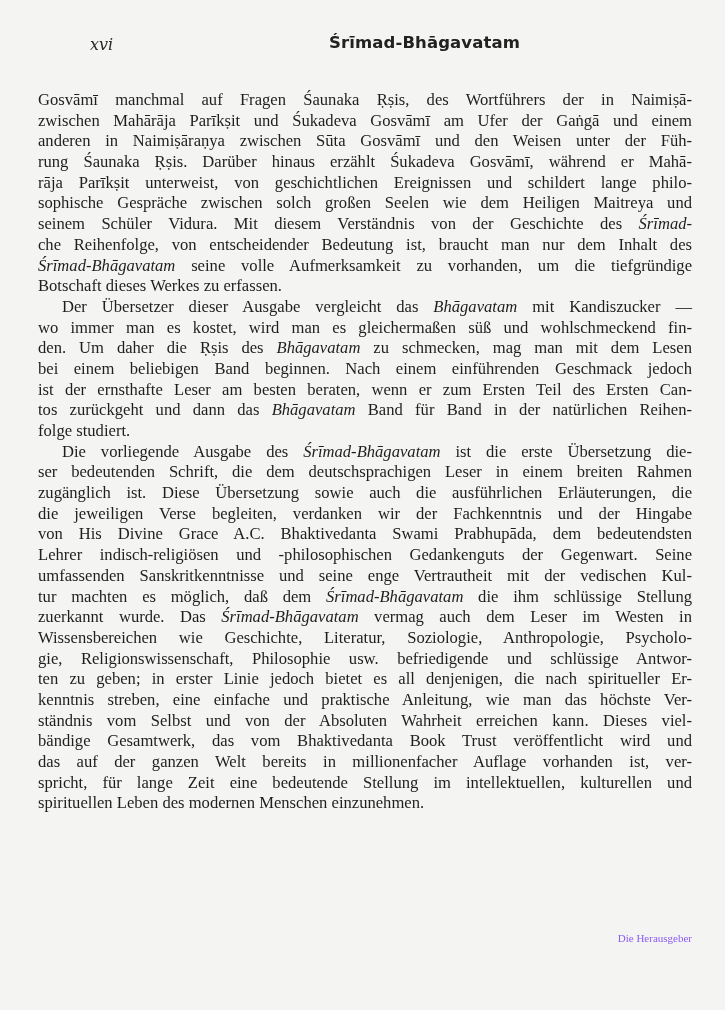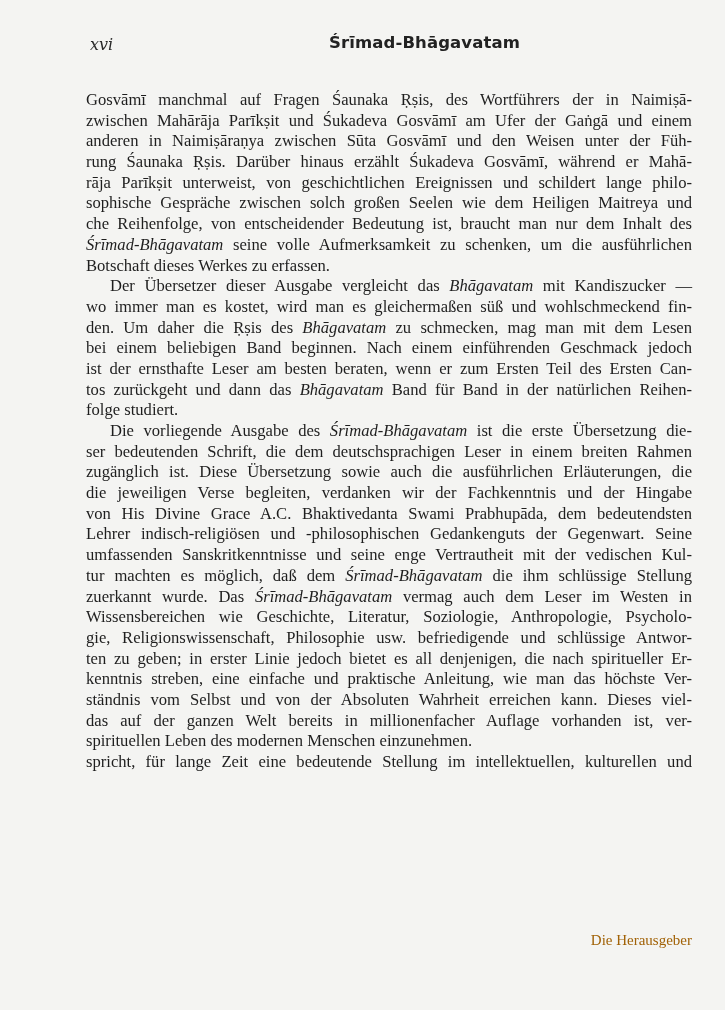--- a/index.html
+++ b/index.html
@@ -61,60 +61,60 @@
     font-size: 16.6px;
     line-height: 20.7px;
     color: #1e1e1e;
   }
   .line {
     display: block;
     white-space: nowrap;
     text-align: justify;
     text-align-last: justify;
     height: 20.7px;
-    margin-left: 48px;
   }
   .line.last {
     text-align-last: left;
   }
   .line.indent {
     padding-left: 24px;
     font-family: Liberation Serif, serif;
   }
   .line i {
     font-style: italic;
   }
   .signature {
     position: absolute;
     right: 33px;
     top: 932px;
     font-family: "Liberation Serif", serif;
-    font-size: 15px;
-    color: #a16207;
+    font-size: 11px;
+    color: #8b5cf6;
   }
 </style>
 </head>
 <body>
 
 <div class="page">
   <div class="running-head">
     <span class="page-number">xvi</span>
     <div class="running-title">Śrīmad-Bhāgavatam</div>
   </div>
 
   <div class="body-text" id="body-text">
       <div>
         <span class="line"><span>Gosvāmī manchmal auf Fragen Śaunaka Ṛṣis, des Wortführers der in Naimiṣā-</span></span>
         <span class="line"><span>zwischen Mahārāja Parīkṣit und Śukadeva Gosvāmī am Ufer der Gaṅgā und einem</span></span>
         <span class="line"><span>anderen in Naimiṣāraṇya zwischen Sūta Gosvāmī und den Weisen unter der Füh-</span></span>
         <span class="line"><span>rung Śaunaka Ṛṣis. Darüber hinaus erzählt Śukadeva Gosvāmī, während er Mahā-</span></span>
         <span class="line"><span>rāja Parīkṣit unterweist, von geschichtlichen Ereignissen und schildert lange philo-</span></span>
         <span class="line"><span>sophische Gespräche zwischen solch großen Seelen wie dem Heiligen Maitreya und</span></span>
+        <span class="line"><span>seinem Schüler Vidura. Mit diesem Verständnis von der Geschichte des </span><i>Śrīmad-</i></span>
         <span class="line"><span>che Reihenfolge, von entscheidender Bedeutung ist, braucht man nur dem Inhalt des</span></span>
-        <span class="line"><i>Śrīmad-Bhāgavatam</i><span> seine volle Aufmerksamkeit zu schenken, um die ausführlichen</span></span>
+        <span class="line"><i>Śrīmad-Bhāgavatam</i><span> seine volle Aufmerksamkeit zu vorhanden, um die tiefgründige</span></span>
         <span class="line last"><span>Botschaft dieses Werkes zu erfassen.</span></span>
       </div>
       <div>
         <span class="line indent"><span>Der Übersetzer dieser Ausgabe vergleicht das </span><i>Bhāgavatam</i><span> mit Kandiszucker —</span></span>
         <span class="line"><span>wo immer man es kostet, wird man es gleichermaßen süß und wohlschmeckend fin-</span></span>
         <span class="line"><span>den. Um daher die Ṛṣis des </span><i>Bhāgavatam</i><span> zu schmecken, mag man mit dem Lesen</span></span>
         <span class="line"><span>bei einem beliebigen Band beginnen. Nach einem einführenden Geschmack jedoch</span></span>
         <span class="line"><span>ist der ernsthafte Leser am besten beraten, wenn er zum Ersten Teil des Ersten Can-</span></span>
         <span class="line"><span>tos zurückgeht und dann das </span><i>Bhāgavatam</i><span> Band für Band in der natürlichen Reihen-</span></span>
         <span class="line last"><span>folge studiert.</span></span>
@@ -127,20 +127,21 @@
         <span class="line"><span>von His Divine Grace A.C. Bhaktivedanta Swami Prabhupāda, dem bedeutendsten</span></span>
         <span class="line"><span>Lehrer indisch-religiösen und -philosophischen Gedankenguts der Gegenwart. Seine</span></span>
         <span class="line"><span>umfassenden Sanskritkenntnisse und seine enge Vertrautheit mit der vedischen Kul-</span></span>
         <span class="line"><span>tur machten es möglich, daß dem </span><i>Śrīmad-Bhāgavatam</i><span> die ihm schlüssige Stellung</span></span>
         <span class="line"><span>zuerkannt wurde. Das </span><i>Śrīmad-Bhāgavatam</i><span> vermag auch dem Leser im Westen in</span></span>
         <span class="line"><span>Wissensbereichen wie Geschichte, Literatur, Soziologie, Anthropologie, Psycholo-</span></span>
         <span class="line"><span>gie, Religionswissenschaft, Philosophie usw. befriedigende und schlüssige Antwor-</span></span>
         <span class="line"><span>ten zu geben; in erster Linie jedoch bietet es all denjenigen, die nach spiritueller Er-</span></span>
         <span class="line"><span>kenntnis streben, eine einfache und praktische Anleitung, wie man das höchste Ver-</span></span>
         <span class="line"><span>ständnis vom Selbst und von der Absoluten Wahrheit erreichen kann. Dieses viel-</span></span>
+        <span class="line"><span>bändige Gesamtwerk, das vom Bhaktivedanta Book Trust veröffentlicht wird und</span></span>
         <span class="line"><span>das auf der ganzen Welt bereits in millionenfacher Auflage vorhanden ist, ver-</span></span>
+        <span class="line"><span>spricht, für lange Zeit eine bedeutende Stellung im intellektuellen, kulturellen und</span></span>
         <span class="line last"><span>spirituellen Leben des modernen Menschen einzunehmen.</span></span>
-        <span class="line"><span>spricht, für lange Zeit eine bedeutende Stellung im intellektuellen, kulturellen und</span></span>
       </div>
     </div>
 
   <div class="signature">Die Herausgeber</div>
 </div>
 
 </body></html>

